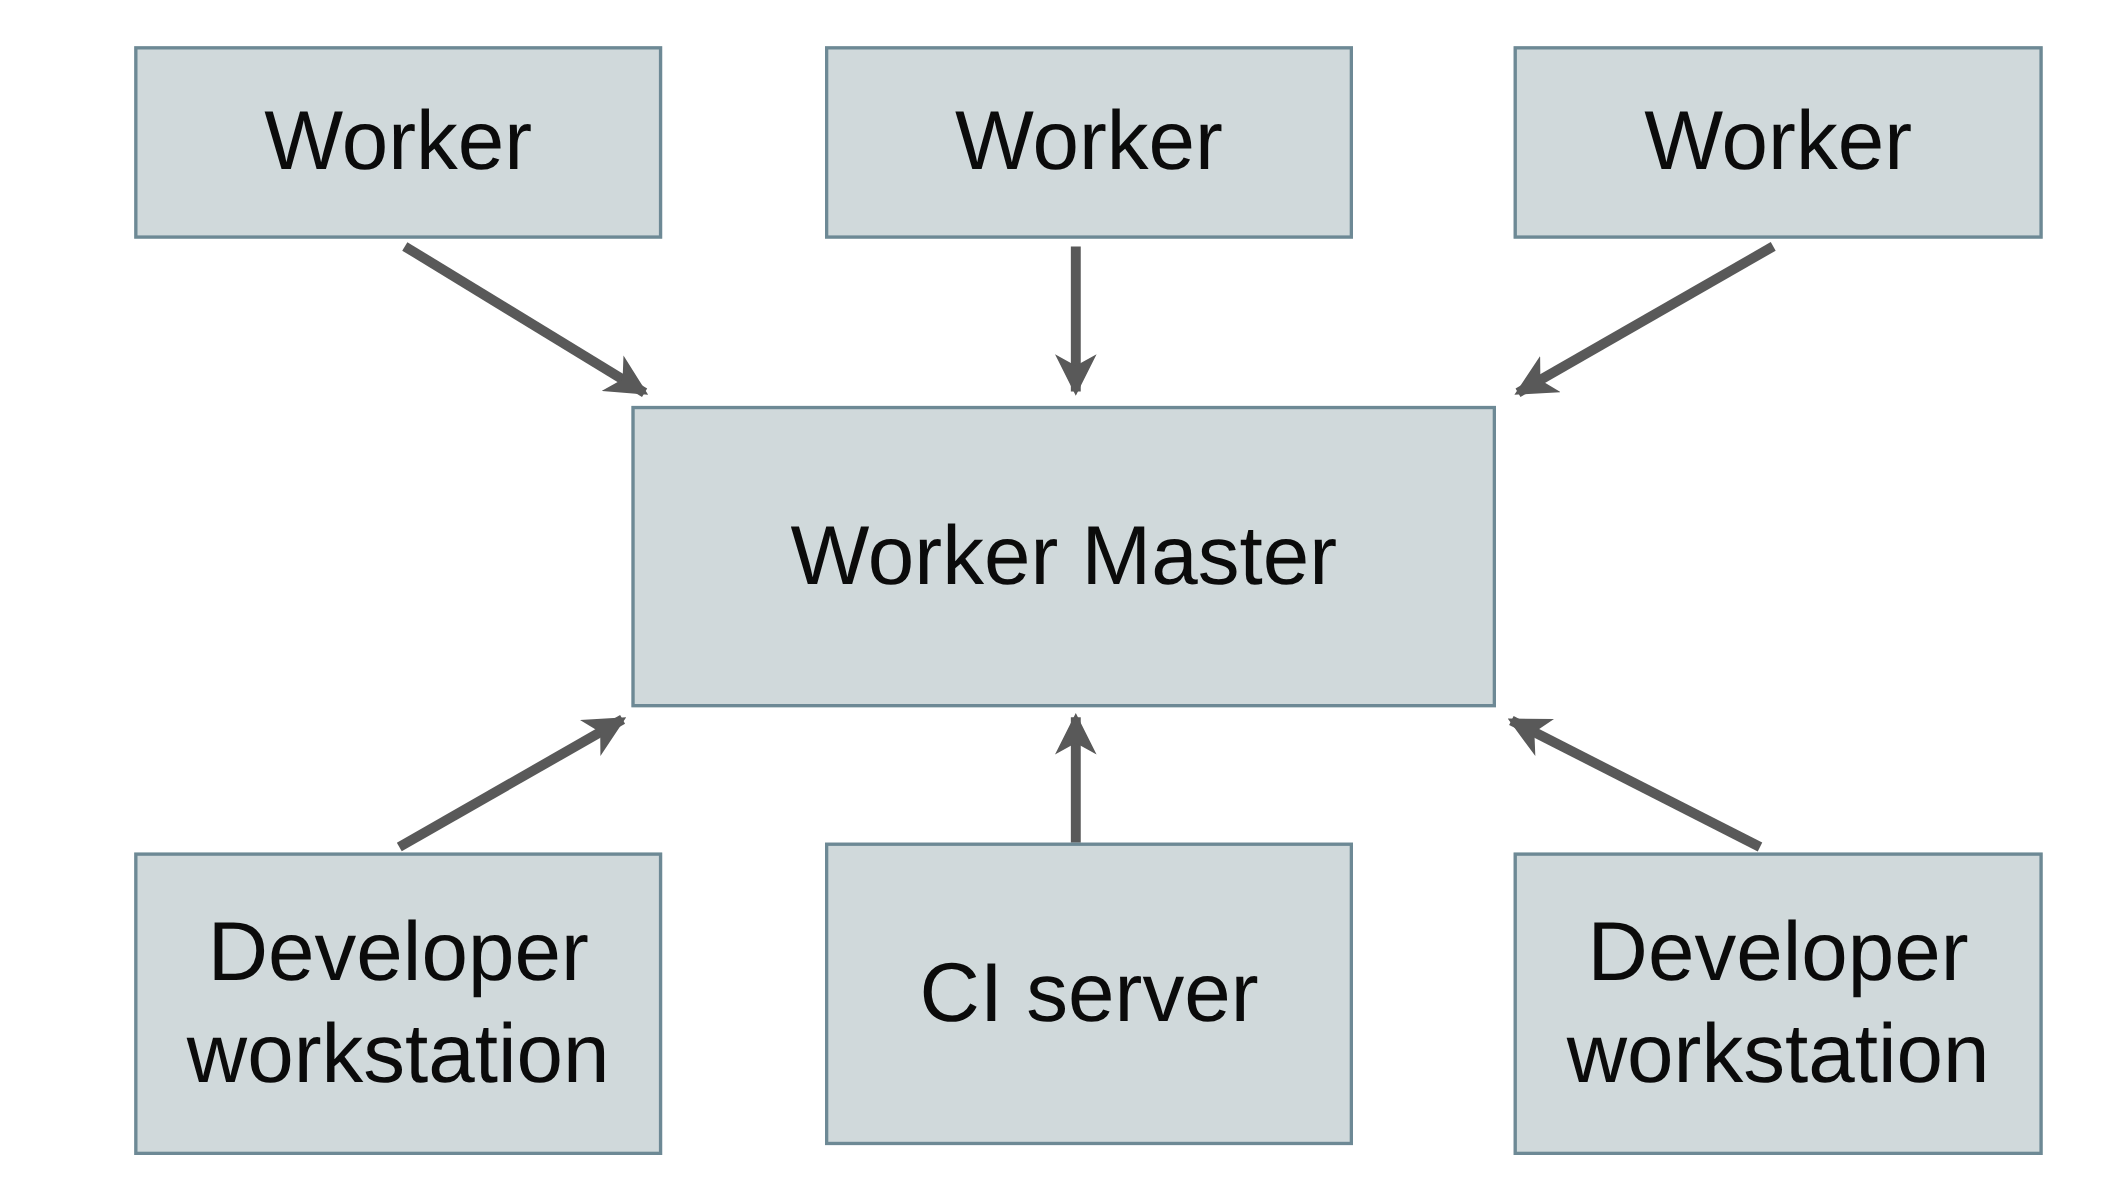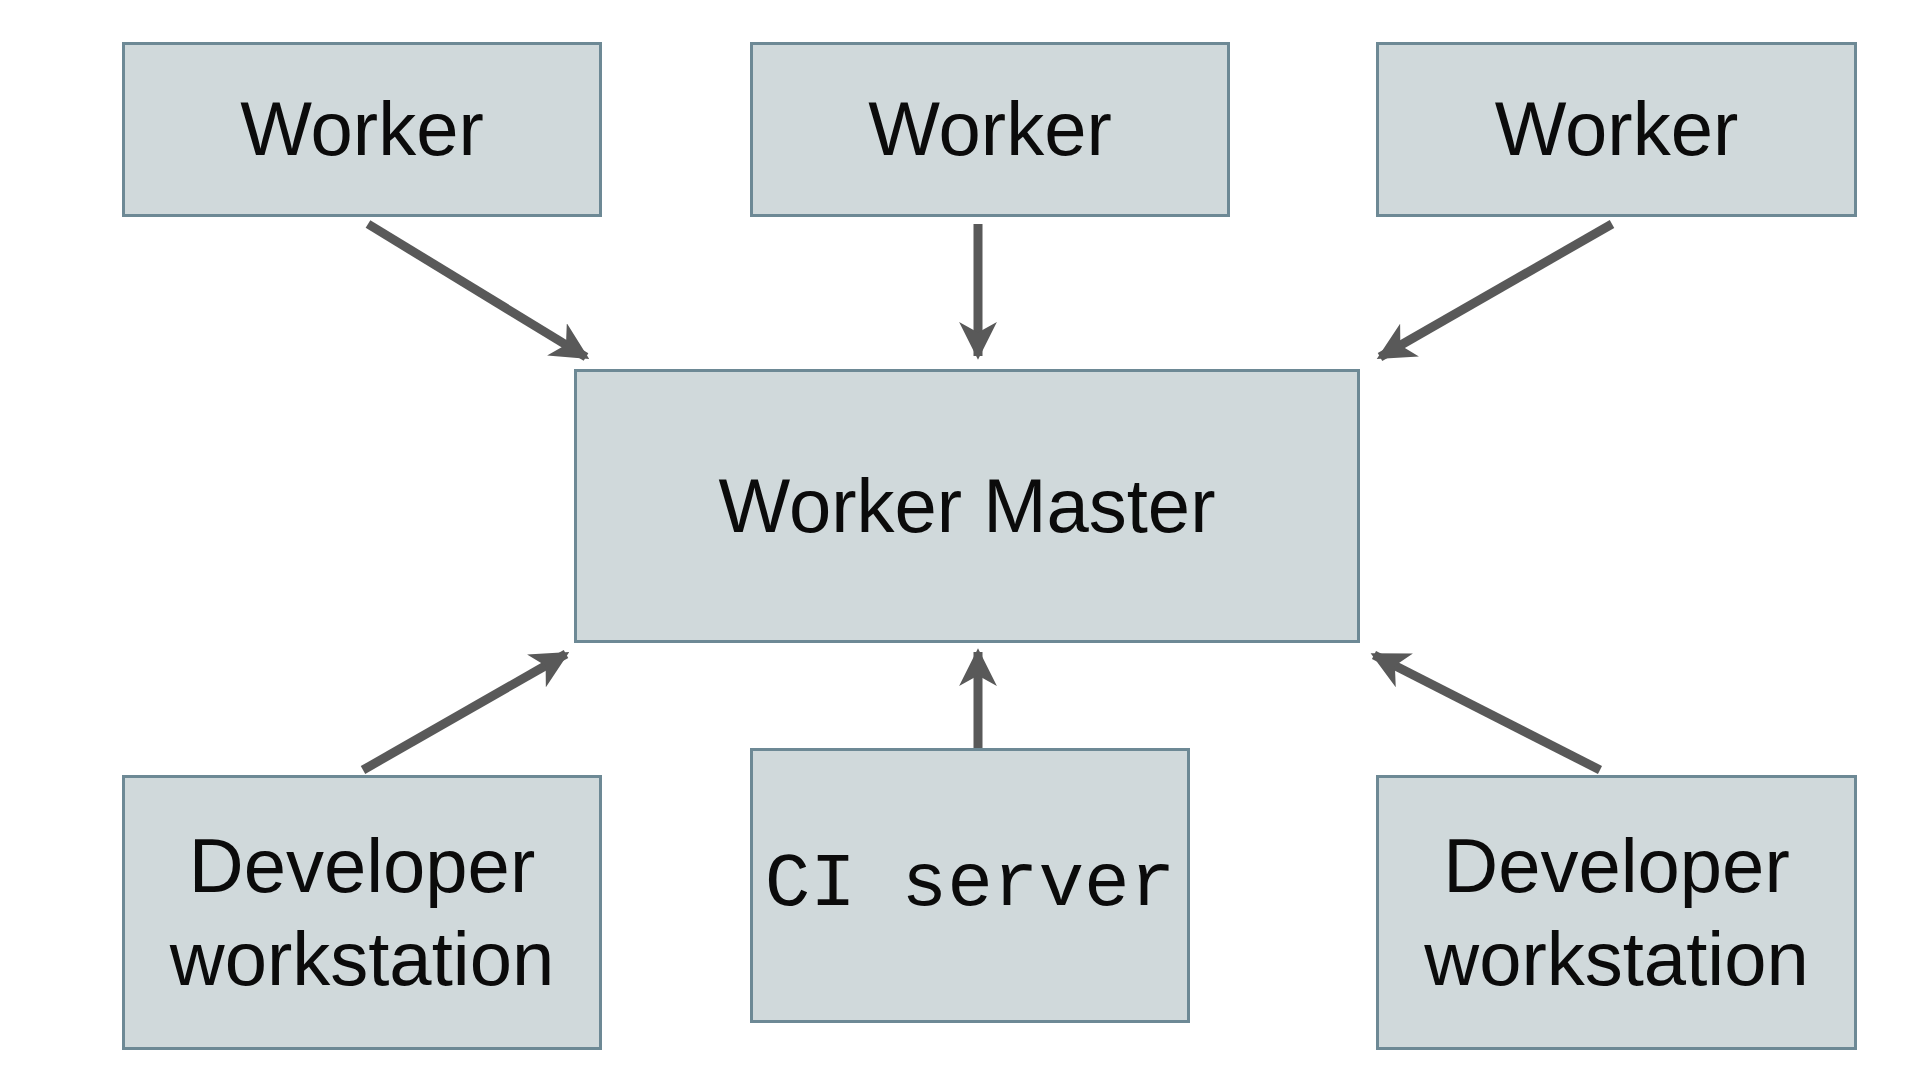--- a/index.html
+++ b/index.html
@@ -36,21 +36,21 @@
     padding: 0 10px;
   }
   
   .node.worker-1 { left: 122px; top: 42px;  width: 480px; height: 175px; }
   .node.worker-2 { left: 750px; top: 42px;  width: 480px; height: 175px; }
   .node.worker-3 { left: 1376px; top: 42px; width: 481px; height: 175px; }
   
   .node.build-master { left: 574px; top: 369px; width: 786px; height: 274px; }
   
   .node.dev-ws-left  { left: 122px;  top: 775px; width: 480px; height: 275px; }
-  .node.ci-server    { left: 750px;  top: 748px; width: 440px; height: 275px; font-family: Liberation Mono, monospace; }
+  .node.ci-server    { left: 750px;  top: 766px; width: 480px; height: 275px; }
   .node.dev-ws-right { left: 1376px; top: 775px; width: 481px; height: 275px; }
 
   svg.edges {
     position: absolute;
     left: 0; top: 0;
     width: 1910px;
     height: 1090px;
     pointer-events: none;
   }
   .edge-shaft {

